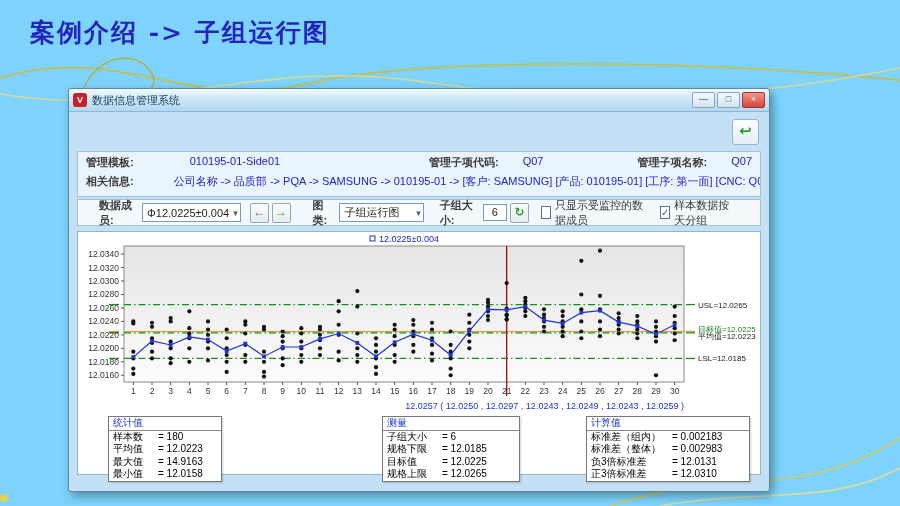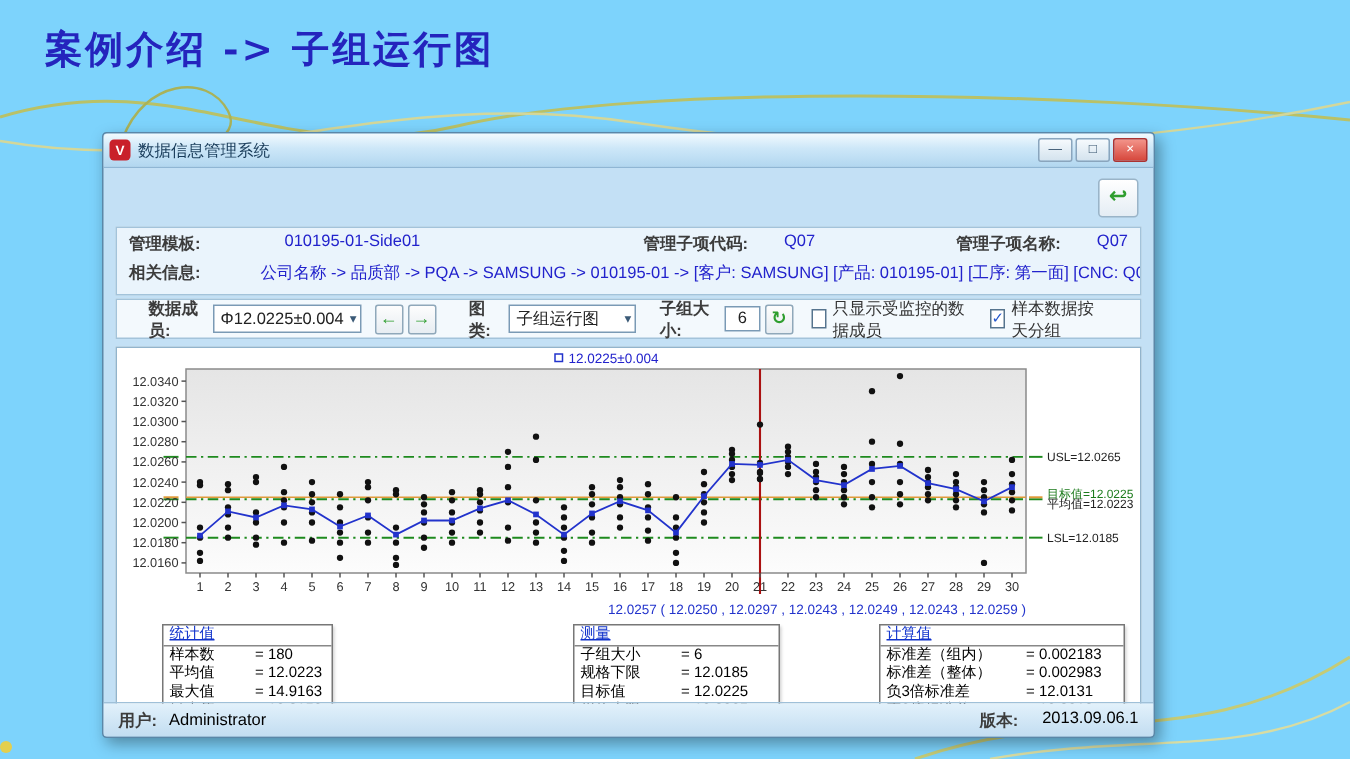--- a/index.html
+++ b/index.html
@@ -50,22 +50,22 @@
             font-size:11px;line-height:15px;color:#222;}
   .cbx{width:11px;height:11px;border:1px solid #56748e;background:#fff;display:inline-flex;
        align-items:center;justify-content:center;font-size:10px;color:#2255cc;line-height:10px;}
   .cblabel{margin-left:4px;color:#333;}
   
   .chartpanel{position:absolute;left:8px;top:120px;right:8px;height:242px;background:#fff;
               border:1px solid #92b4cc;}
   svg text{font-family:"Liberation Sans","DejaVu Sans",sans-serif;}
   .stat-table{position:absolute;background:#fff;border:1px solid #777;font-size:10px;
               line-height:12.5px;box-shadow:1px 1px 2px rgba(0,0,0,.18);}
-  .tbl-head{color:#1133cc;text-decoration:underline;padding:0 4px;border-bottom:1px solid #888;}
-  .trow{display:flex;padding:0 4px;white-space:nowrap;gap:12px;}
+  .tbl-head{color:#1133cc;padding:0 4px;border-bottom:1px solid #888;}
+  .trow{display:flex;padding:0 4px;white-space:nowrap;}
   .tv{margin-left:3px;}
   .p1{left:30px;top:184px;width:112px;} .p1 .tk{width:42px;}
   .p2{left:304px;top:184px;width:136px;} .p2 .tk{width:52px;}
   .p3{left:508px;top:184px;width:162px;} .p3 .tk{width:78px;}
   
   .statusbar{position:absolute;left:0;right:0;bottom:0;height:22px;display:flex;align-items:center;
              padding:0 10px;background:linear-gradient(#e2f1fb,#c2ddf1);border-top:1px solid #9fc0d8;
              font-size:11px;border-radius:0 0 3px 3px;}
   .statusbar .right{margin-left:auto;display:flex;}
 </style>
@@ -525,23 +525,15 @@
                 <span class="tv">= 12.0131</span>
               </div>
               <div class="trow">
                 <span class="tk">正3倍标准差</span>
                 <span class="tv">= 12.0310</span>
               </div>
             </div>
         </div>
       </div>
 
-      <div class="statusbar">
-        <span class="lbl">用户:</span>
-        <span>Administrator</span>
-        <span class="right">
-          <span class="lbl">版本:</span>
-          <span style="margin-left:8px">2013.09.06.1</span>
-        </span>
-      </div>
     </div>
   </div>
 </div>
 
 </body></html>

